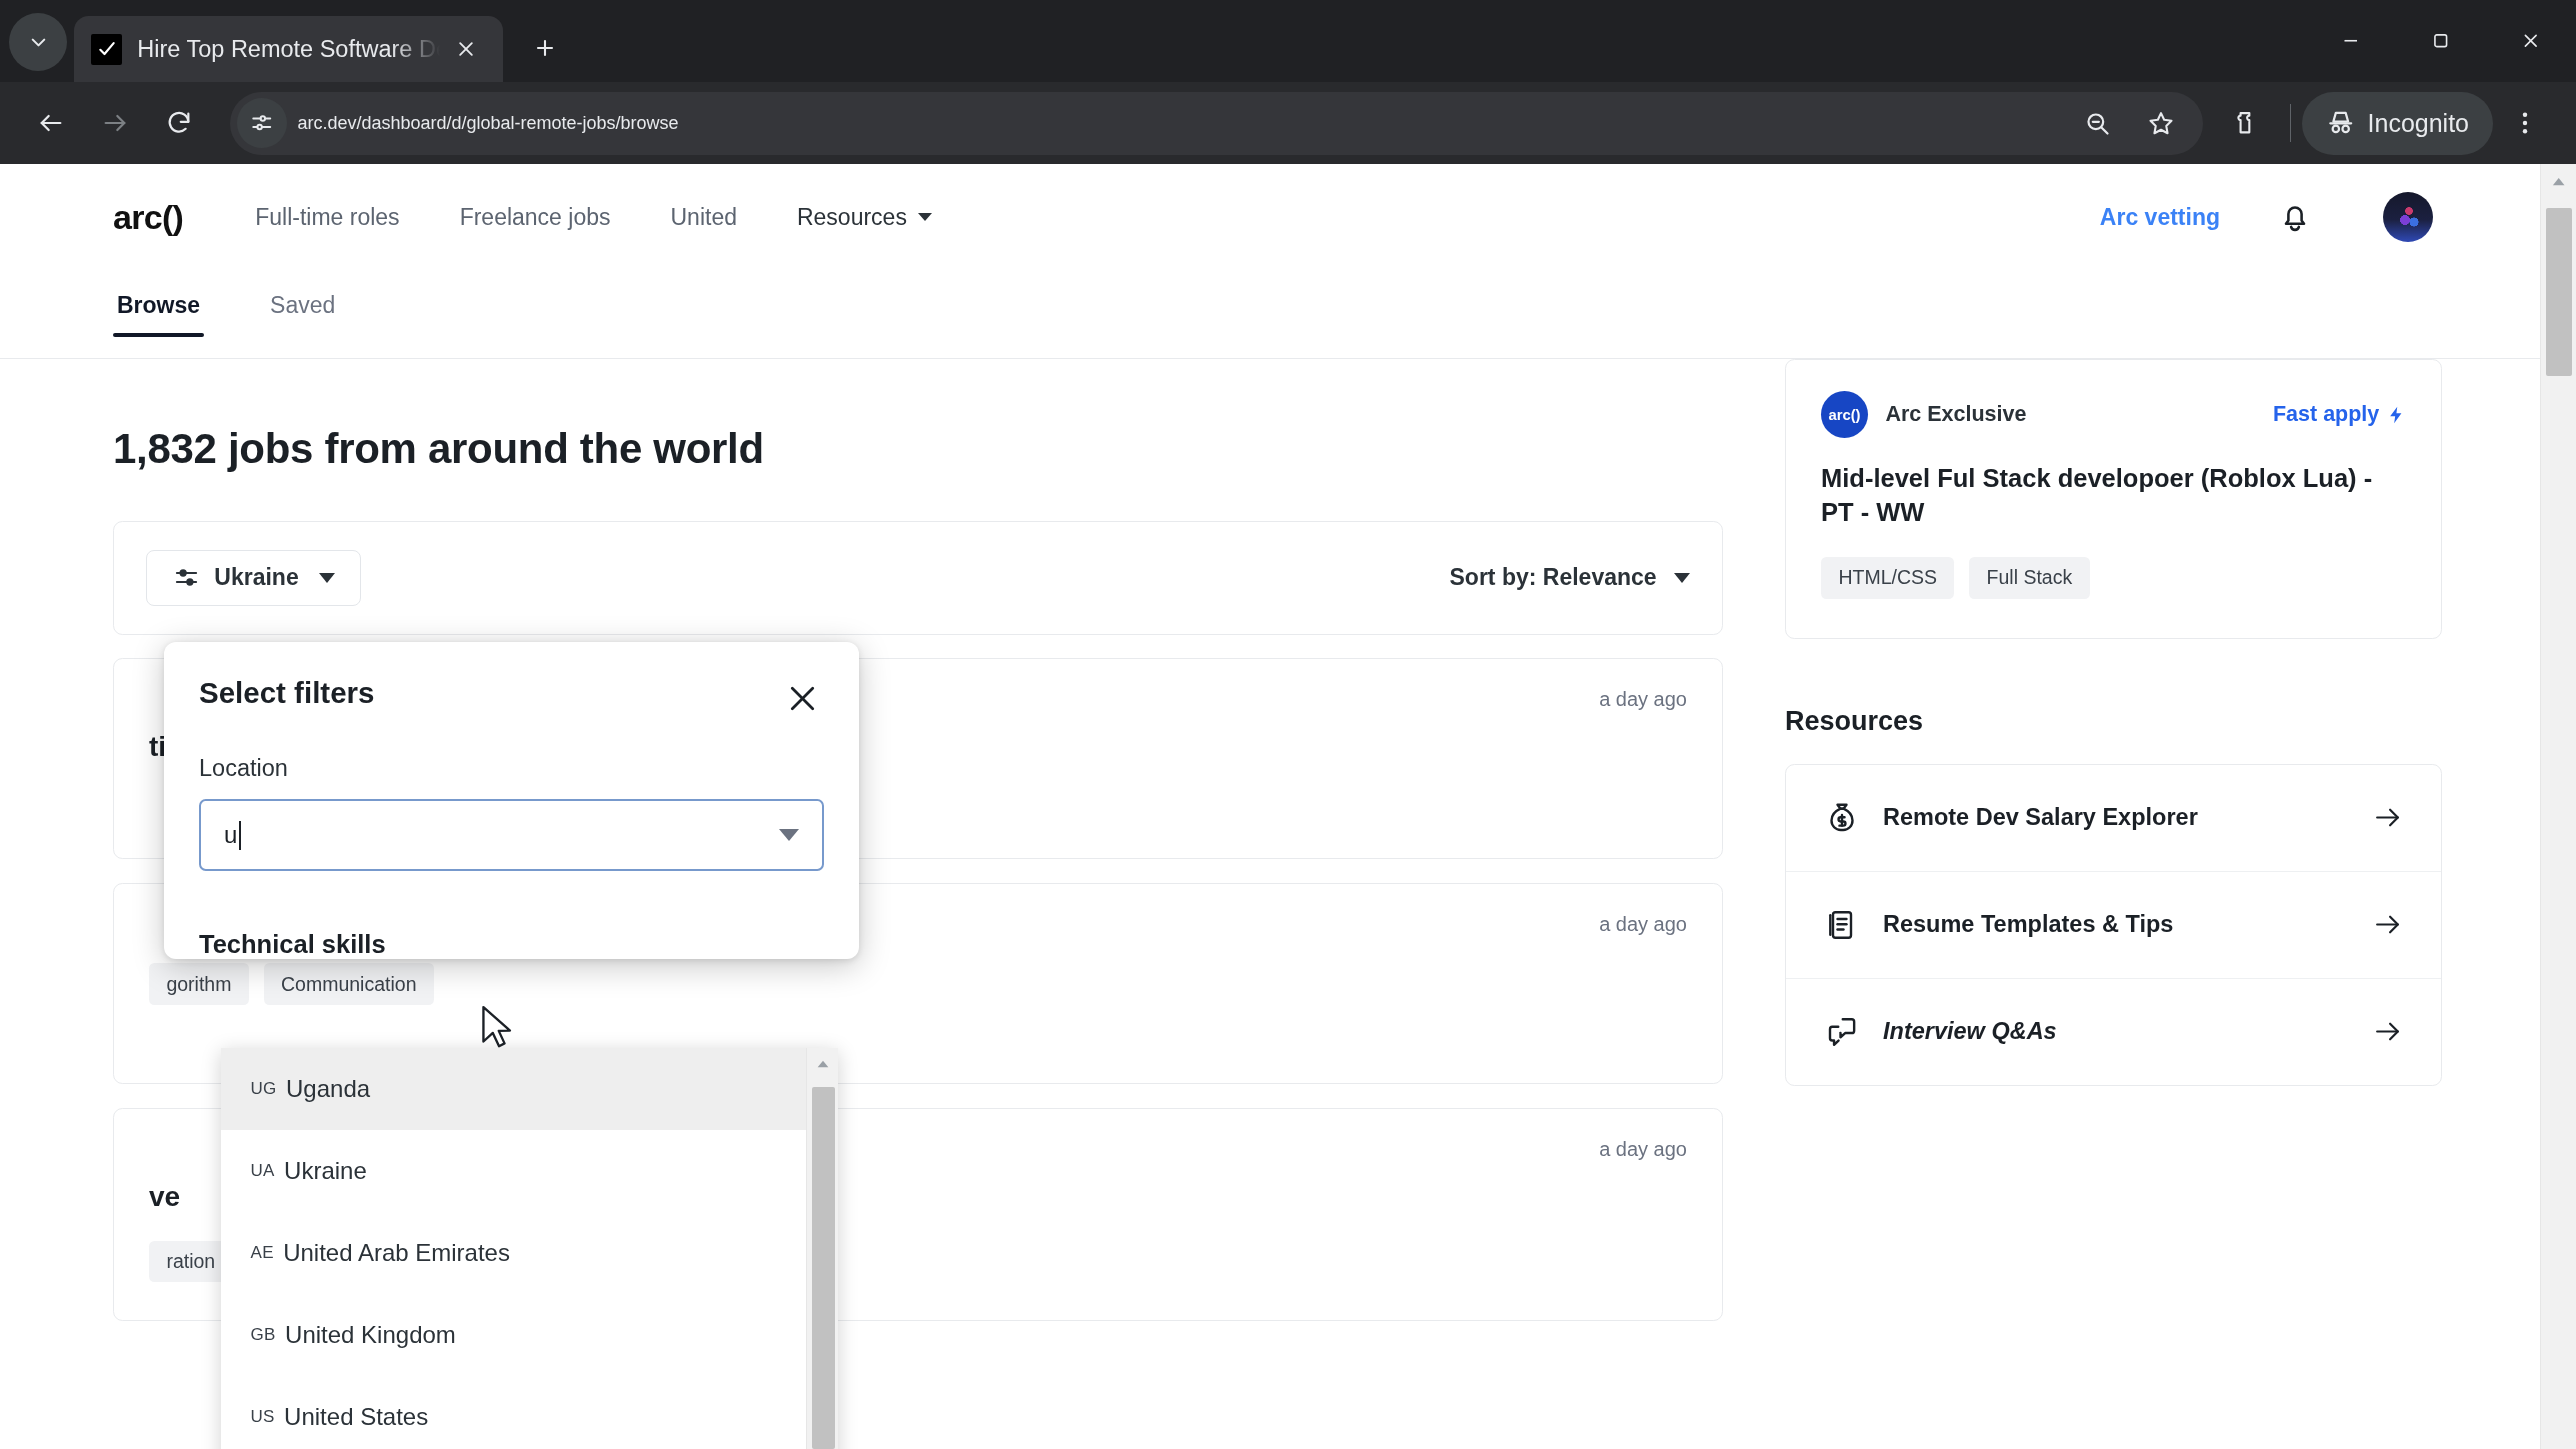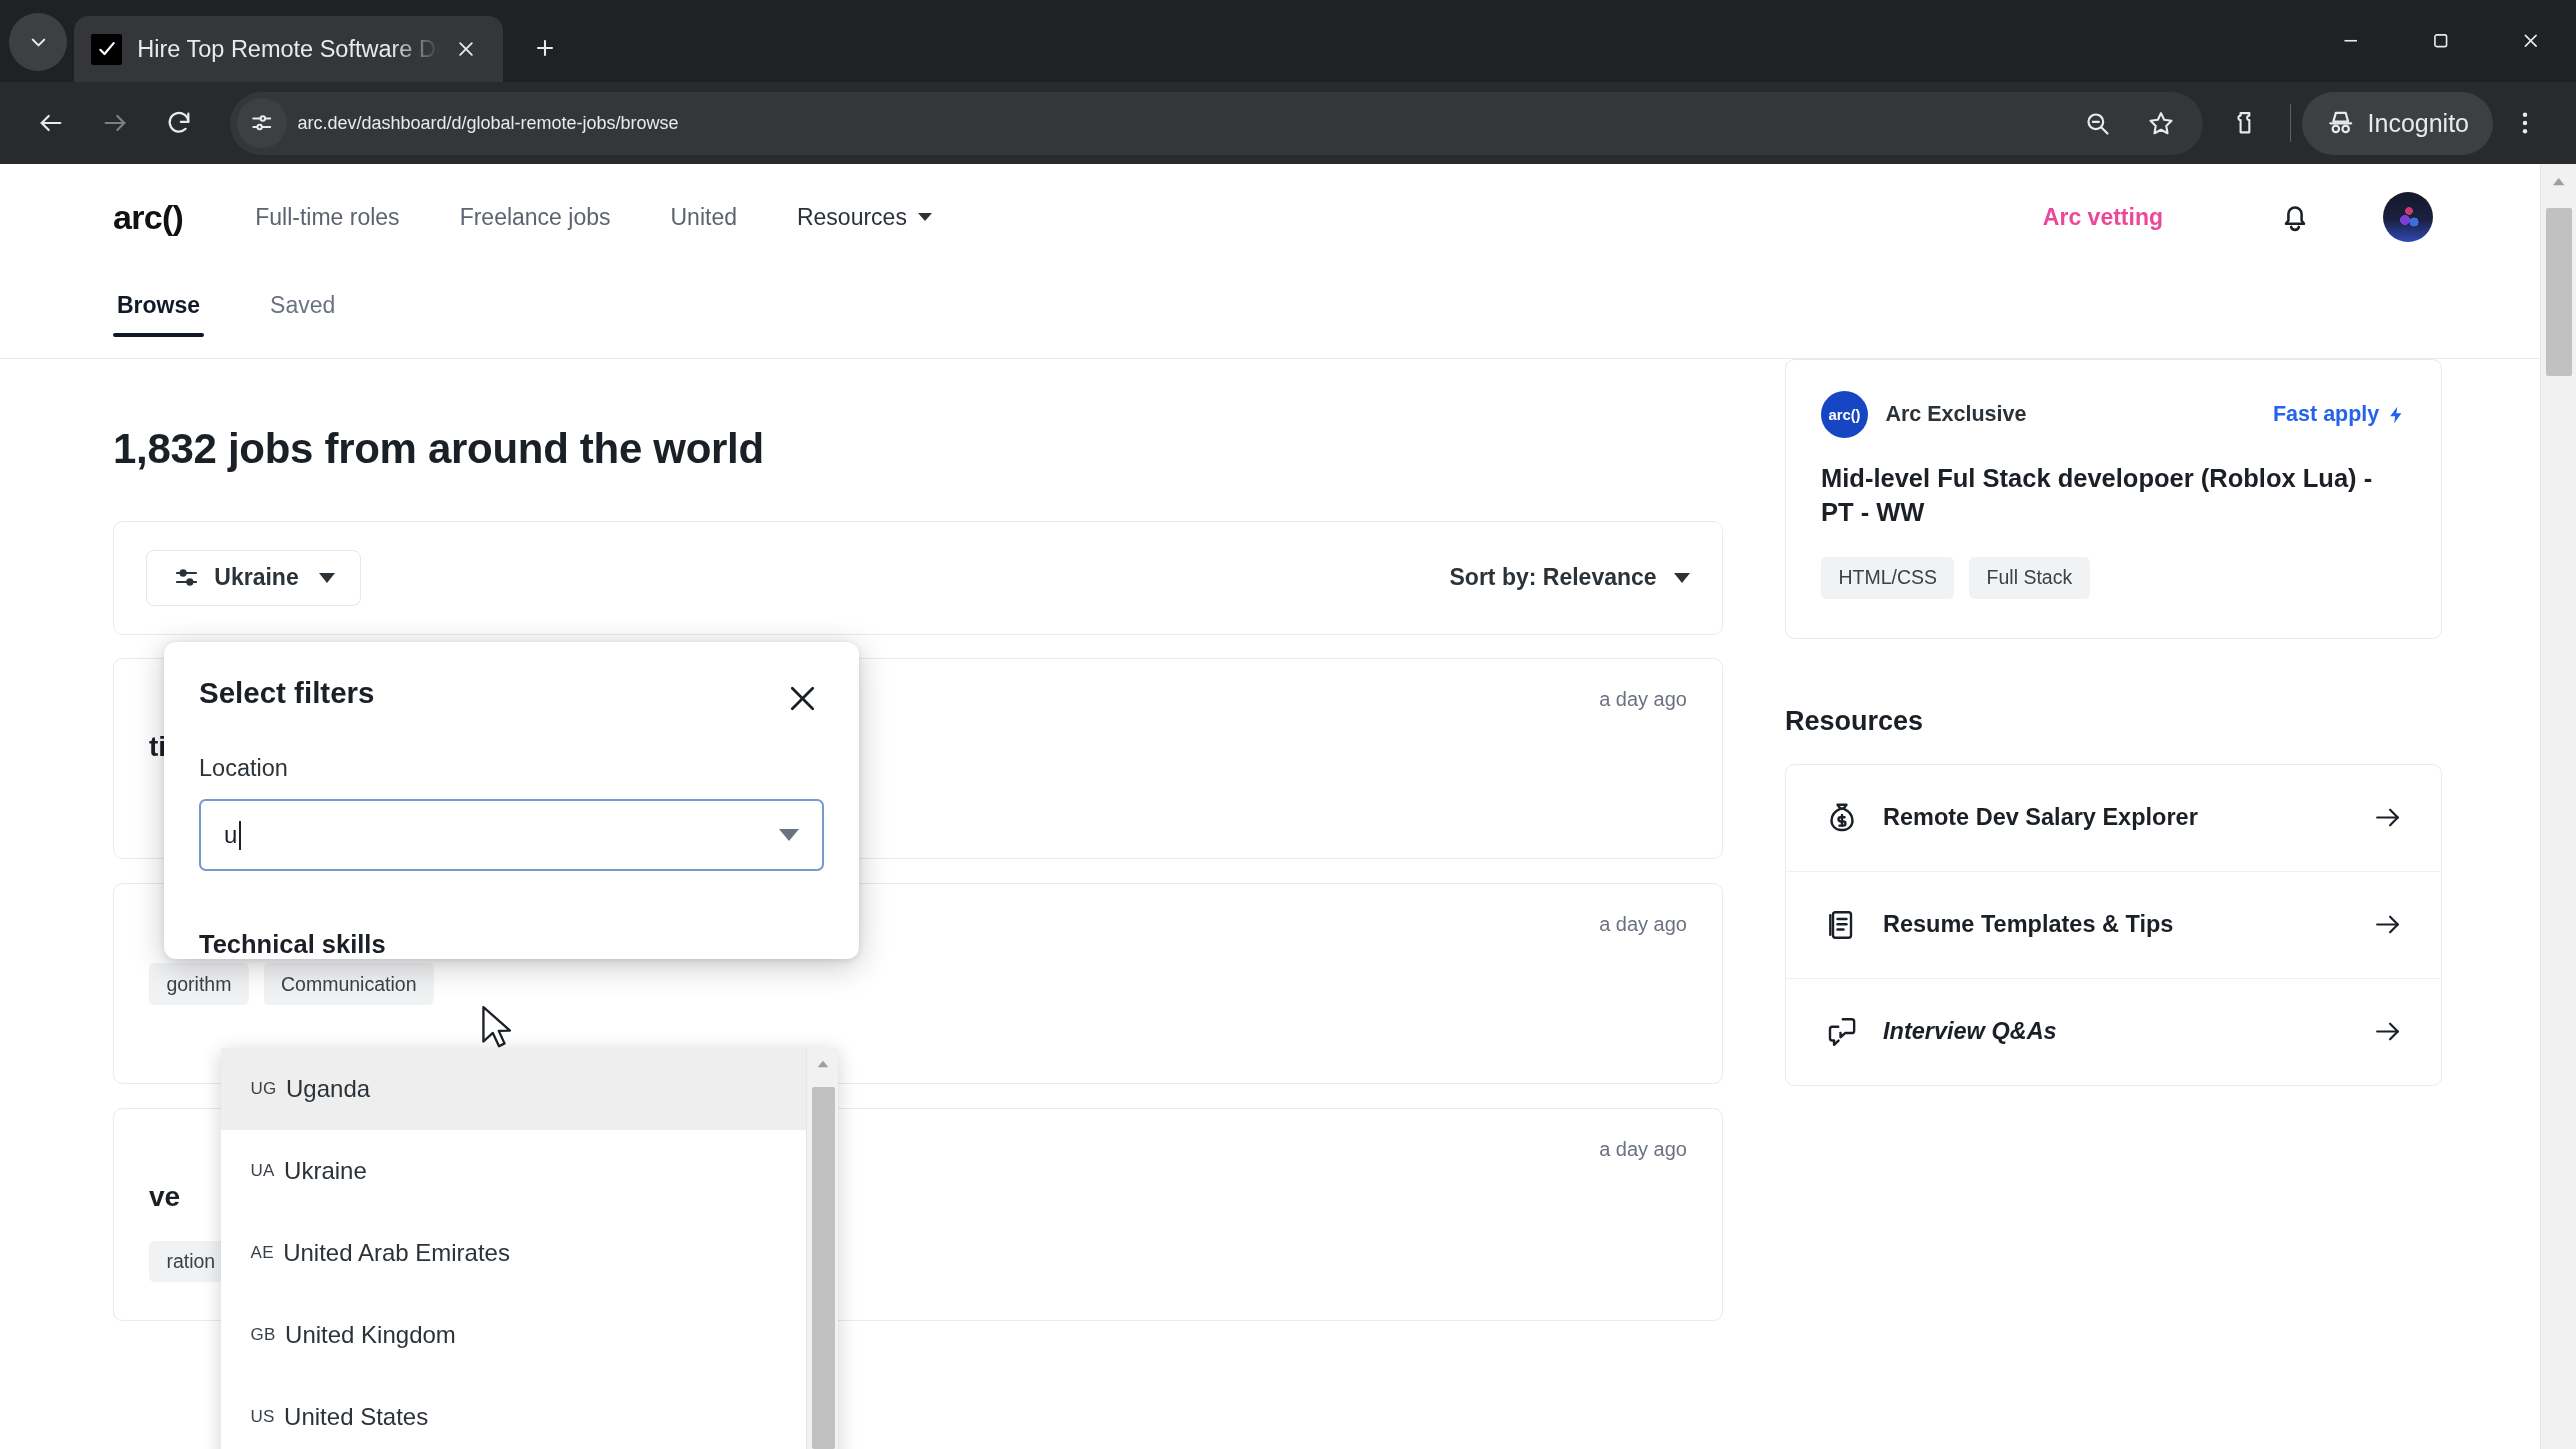--- a/index.html
+++ b/index.html
@@ -123,22 +123,22 @@
     cursor: pointer; white-space: nowrap; display: flex; align-items: center;
   }
   .nav-item.dark { color: #2b3238; }
   .caret {
     width: 0; height: 0; margin-left: 10.7px;
     border-left: 7.4px solid transparent; border-right: 7.4px solid transparent;
     border-top: 8.7px solid #2b3238;
   }
   .header-right { margin-left: auto; display: flex; align-items: center; }
   .vetting-link {
-    font-size: 23px; color: #ec4899; font-weight: 600; cursor: pointer;
-    margin-right: 108px; white-space: nowrap;
+    font-size: 23px; color: #3b82f6; font-weight: 600; cursor: pointer;
+    margin-right: 51px; white-space: nowrap;
   }
   .bell-btn { width: 48px; height: 48px; cursor: pointer; margin-right: 64px;
               display:flex; align-items:center; justify-content:center; }
   .bell-btn svg { width: 36px; height: 36px; }
   .avatar {
     width: 50px; height: 50px; border-radius: 50%; cursor: pointer;
     background:
       radial-gradient(circle at 52% 38%, #c93a6e 0 9%, transparent 10%),
       radial-gradient(circle at 44% 56%, #7b3fd6 0 12%, transparent 13%),
       radial-gradient(circle at 62% 60%, #3b6fe0 0 10%, transparent 11%),

